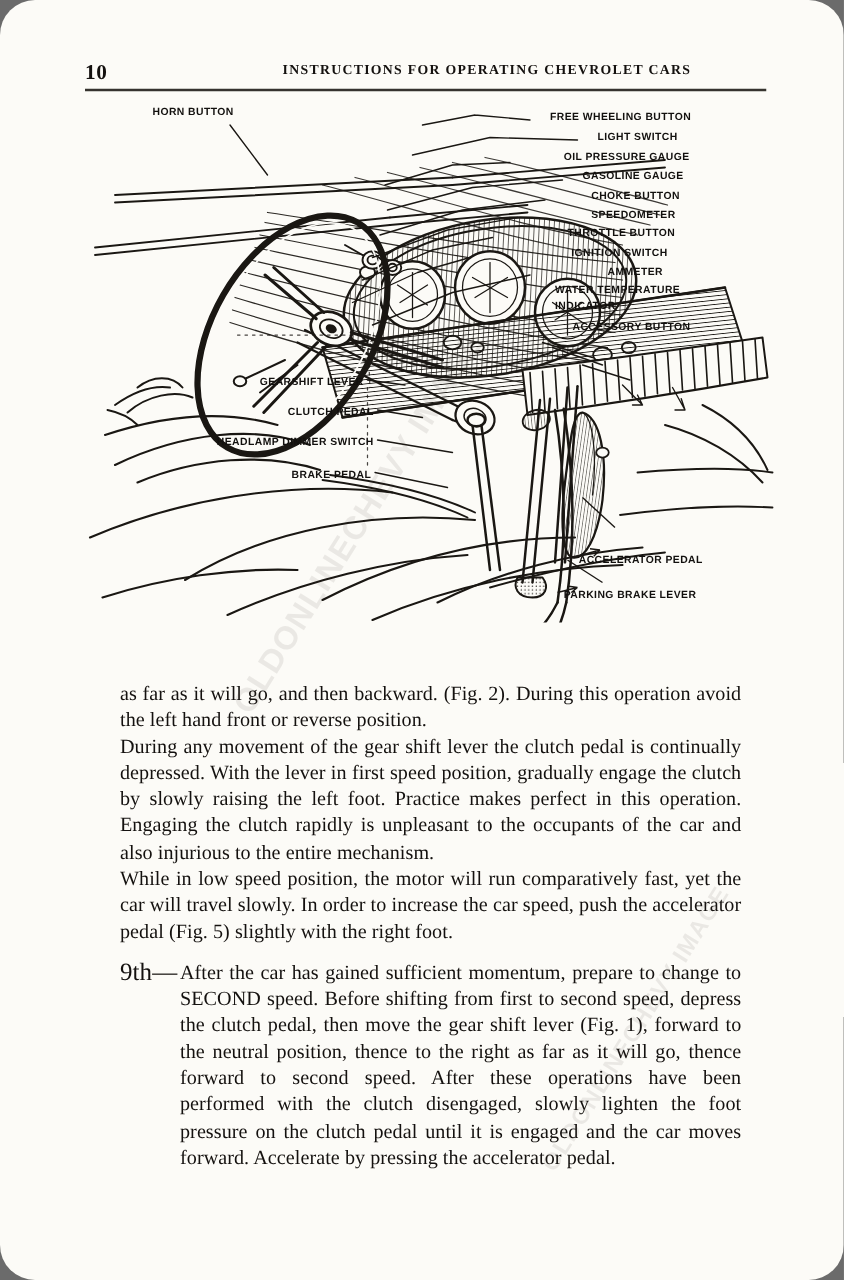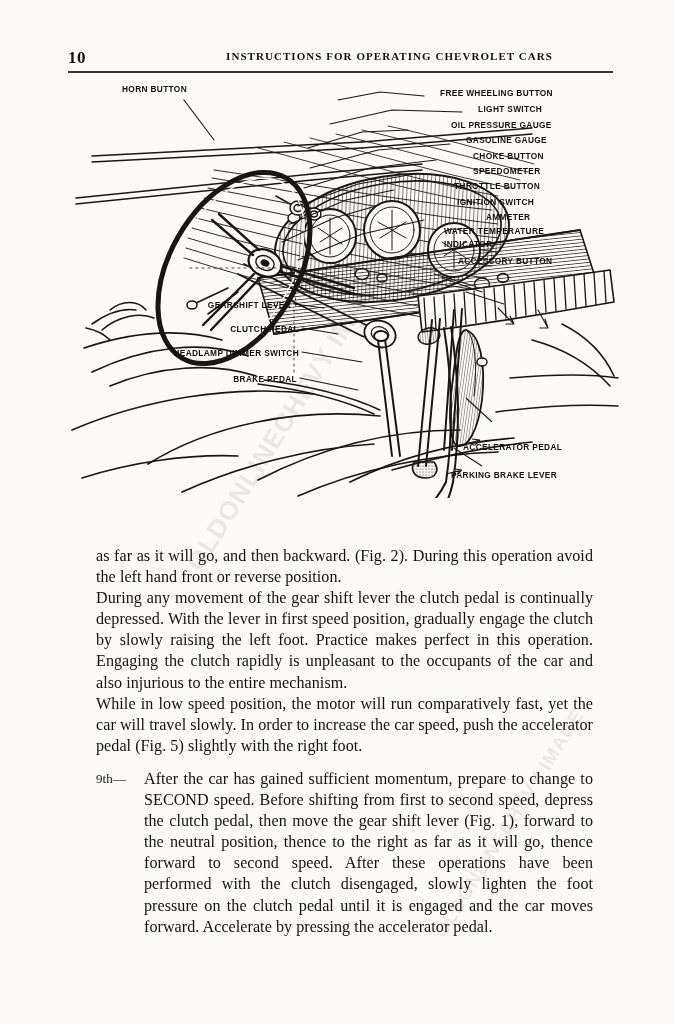--- a/index.html
+++ b/index.html
@@ -9,20 +9,21 @@
     background: #6b6b6b;
   }
   .page {
     position: relative;
     width: 675px;
     height: 1024px;
     background: #fcfbf7;
     overflow: hidden;
     font-family: "Liberation Serif", serif;
     color: #14110f;
+    border-radius: 28px;
   }
   
   .runhead {
     position: absolute;
     left: 68px;
     top: 48px;
     width: 545px;
     height: 24px;
   }
   .runhead .folio {
@@ -94,21 +95,21 @@
   .body p.hang {
     margin-top: 12px;
     padding-left: 48px;
     position: relative;
   }
   .body p.hang .marker {
     position: absolute;
     left: 0;
     top: 0;
     width: 48px;
-    font-size: 13px;
+    font-size: 20px;
     line-height: 21.1px;
     white-space: nowrap;
   }
 
   
   .wm {
     position: absolute;
     font-family: "Liberation Sans", sans-serif;
     color: #3a3028;
     opacity: .085;

